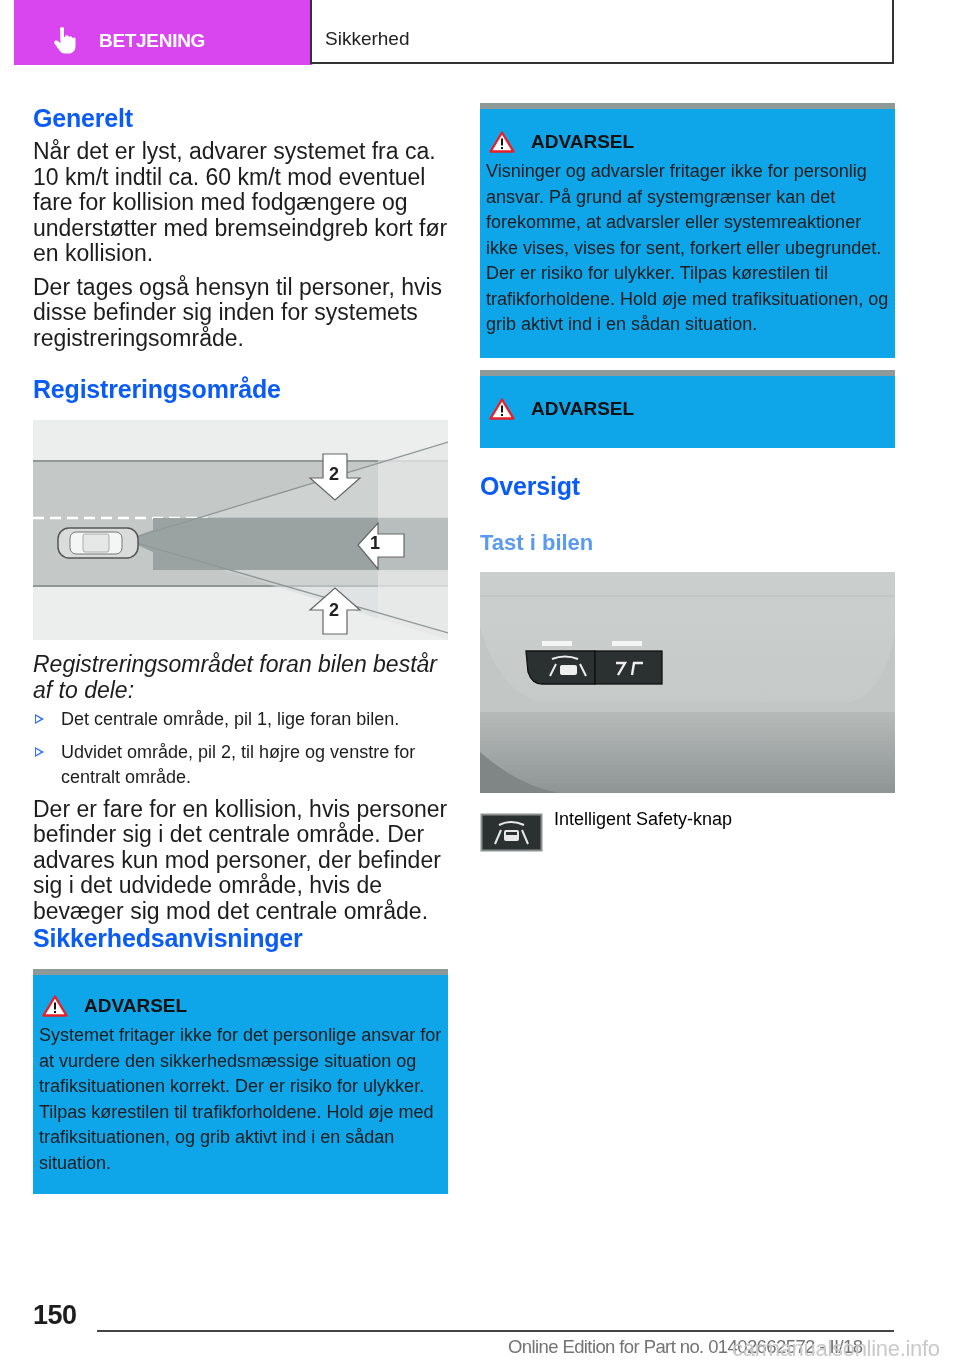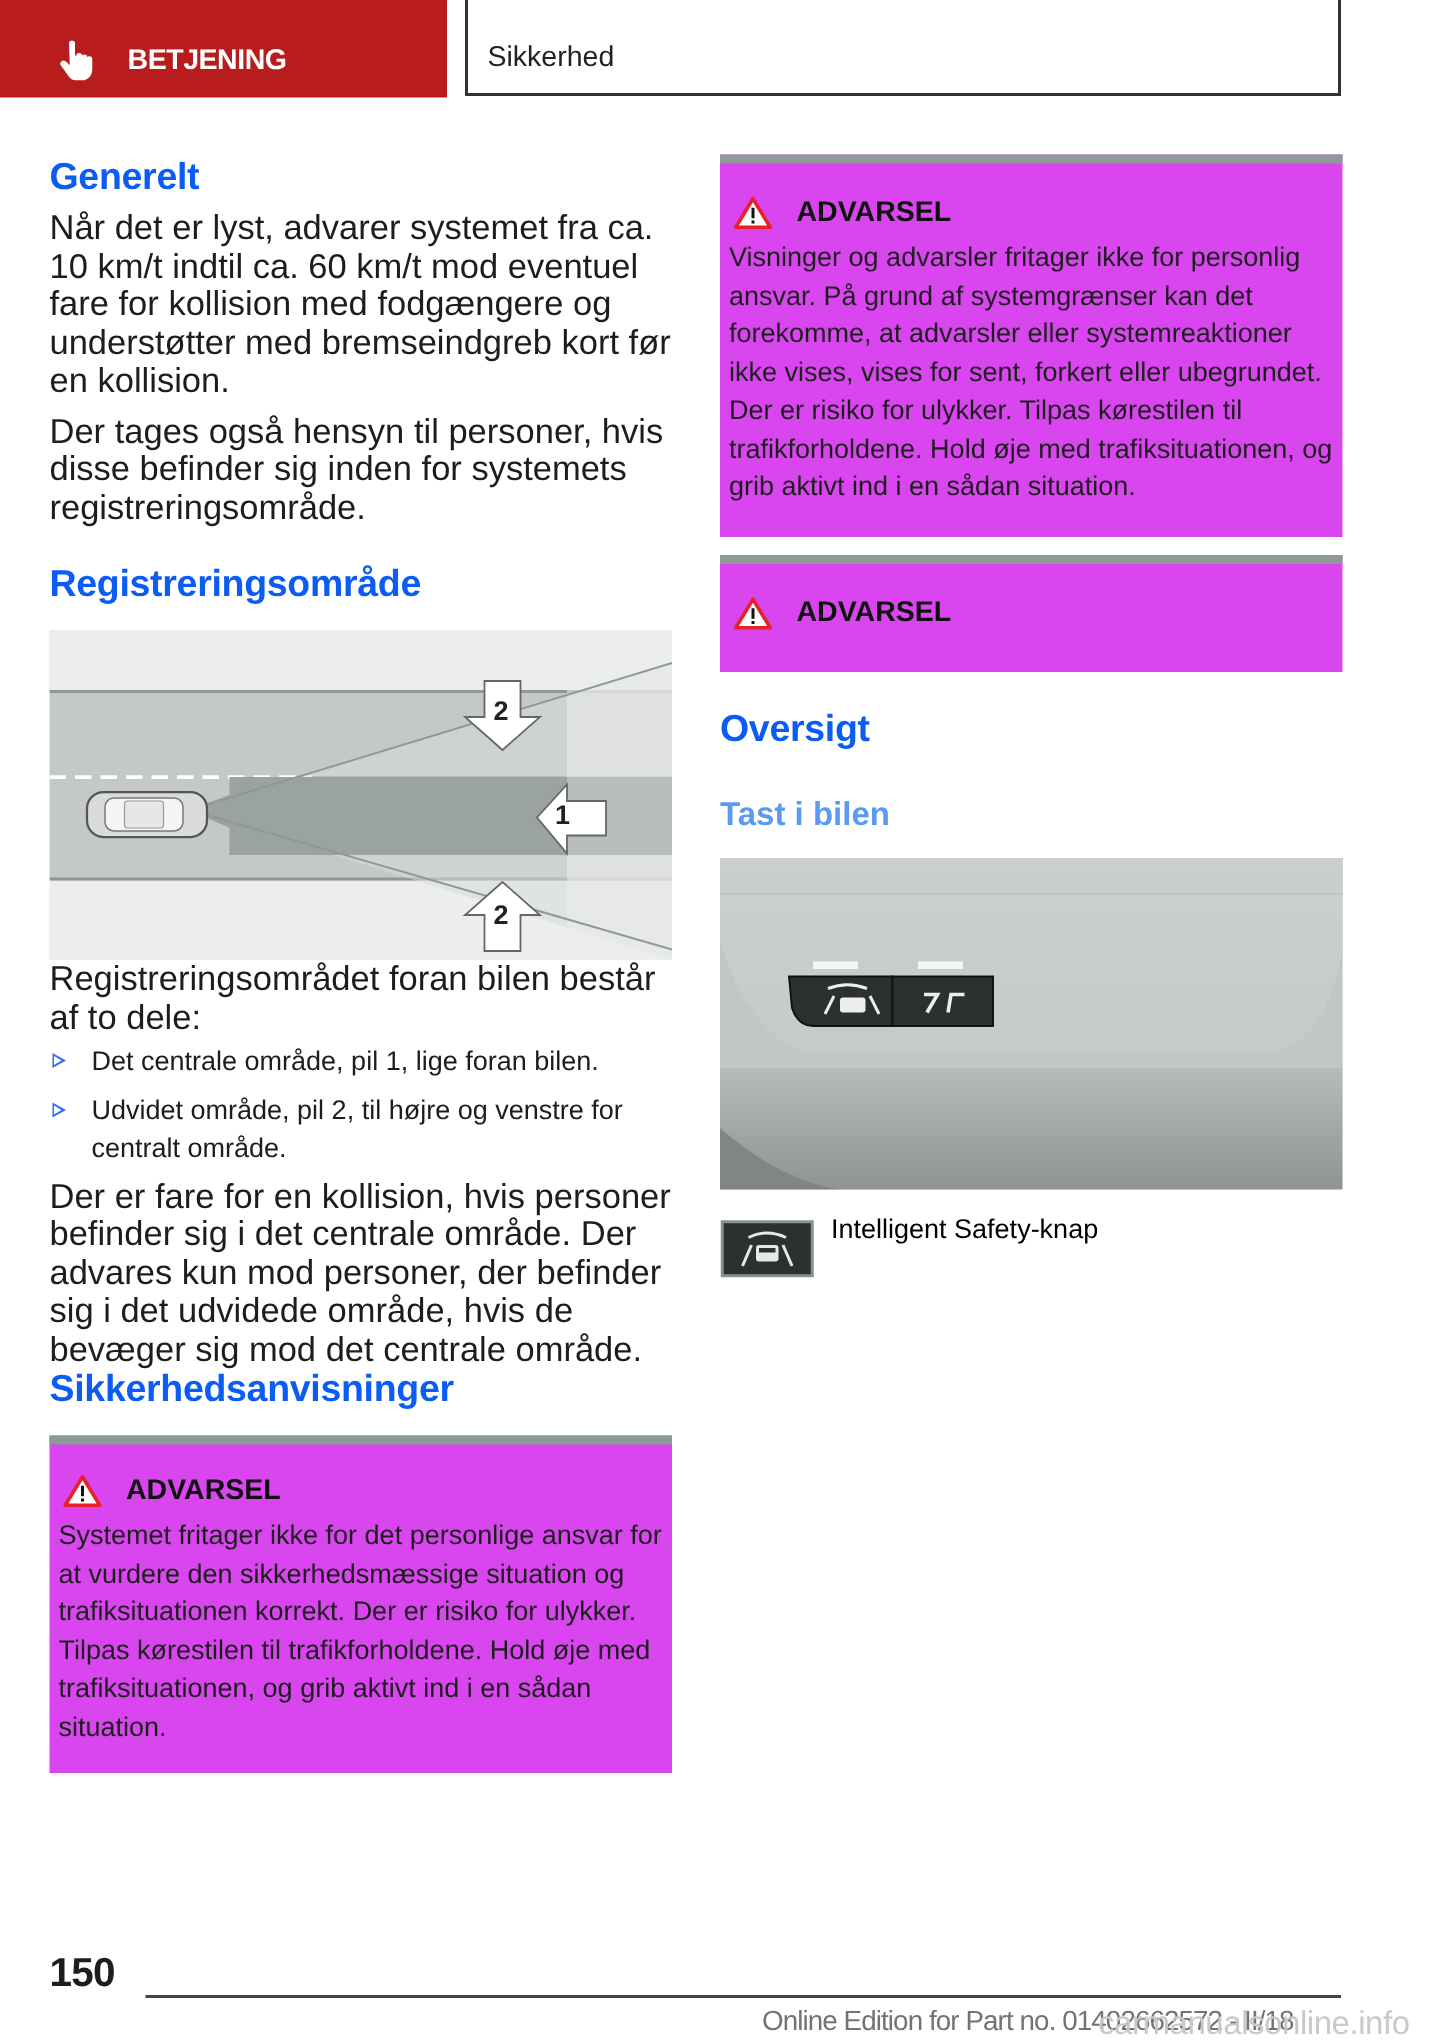--- a/index.html
+++ b/index.html
@@ -3,22 +3,22 @@
 <meta charset="utf-8">
 <style>
   html, body { margin:0; padding:0; }
   body {
     width:960px; height:1362px; position:relative; overflow:hidden;
     background:#ffffff; color:#1d1d1d;
     font-family:"Liberation Sans", "DejaVu Sans", sans-serif;
   }
   
   .hdr-left {
-    position:absolute; left:0; top:0; width:298px; height:65px;
-    background:#b91c1c; color:#fff;
+    position:absolute; left:14px; top:0; width:298px; height:65px;
+    background:#d946ef; color:#fff;
   }
   .hdr-left .hand { position:absolute; left:40px; top:26px; width:24px; height:28px; }
   .hdr-left .chapter {
     position:absolute; left:85px; top:30px; font-weight:bold; font-size:19px; letter-spacing:-0.3px;
   }
   .hdr-right {
     position:absolute; left:310px; top:-2px; width:584px; height:66px;
     border:2px solid #333; border-top:none; box-sizing:border-box; background:#fff;
   }
   .hdr-right .section {
@@ -44,21 +44,21 @@
     position:absolute; left:2px; top:7px; width:0; height:0;
     border-top:5px solid transparent; border-bottom:5px solid transparent;
     border-left:9px solid #2f6ff5;
   }
   ul.bul li .tri::after{
     content:""; position:absolute; left:-8px; top:-3px; width:0; height:0;
     border-top:3px solid transparent; border-bottom:3px solid transparent;
     border-left:5px solid #fff;
   }
   .warn {
-    background:#d946ef; border-top:6px solid #8e9a9a; box-sizing:border-box;
+    background:#0ea5e9; border-top:6px solid #8e9a9a; box-sizing:border-box;
     padding:20px 6px 18px 6px;
   }
   .warn .wh { display:flex; align-items:center; margin-bottom:6px; }
   .warn .wh svg { width:26px; height:22px; margin-left:3px; margin-right:16px; }
   .warn .wh span { font-weight:bold; font-size:19px; color:#111; }
   .warn p { margin:0; font-size:18px; line-height:25.5px; color:#1d1d1d; }
   
   .pgnum { position:absolute; left:33px; top:1300px; font-weight:bold; font-size:27px; color:#1d1d1d; letter-spacing:-0.5px; }
   .fline { position:absolute; left:97px; top:1330px; width:797px; height:2px; background:#444; }
   .fedition { position:absolute; left:508px; top:1336px; font-size:18.5px; color:#737373; letter-spacing:-0.6px; }
@@ -116,21 +116,21 @@
 
       <polygon points="290,34 314,34 314,58 327,58 302,80 277,58 290,58" fill="#fff" stroke="#666" stroke-width="1.2"></polygon>
 
       <polygon points="290,214 314,214 314,190 327,190 302,168 277,190 290,190" fill="#fff" stroke="#666" stroke-width="1.2"></polygon>
     </svg>
     <span style="position:absolute; left:337px; top:113px; font-weight:bold; font-size:18px; color:#222;">1</span>
     <span style="position:absolute; left:296px; top:44px; font-weight:bold; font-size:18px; color:#222;">2</span>
     <span style="position:absolute; left:296px; top:180px; font-weight:bold; font-size:18px; color:#222;">2</span>
   </div>
 
-  <p class="t" style="">Registreringsområdet foran bilen består af to dele:</p>
+  <p class="t" style="margin-top:12px;font-style:italic;">Registreringsområdet foran bilen består af to dele:</p>
   <ul class="bul" style="margin-top:4px;">
     <li style="margin-bottom:7px;">
       <span class="tri"></span>
       <span>Det centrale område, pil 1, lige foran bilen.</span>
     </li>
     <li>
       <span class="tri"></span>
       <span>Udvidet område, pil 2, til højre og venstre for centralt område.</span>
     </li>
   </ul>

